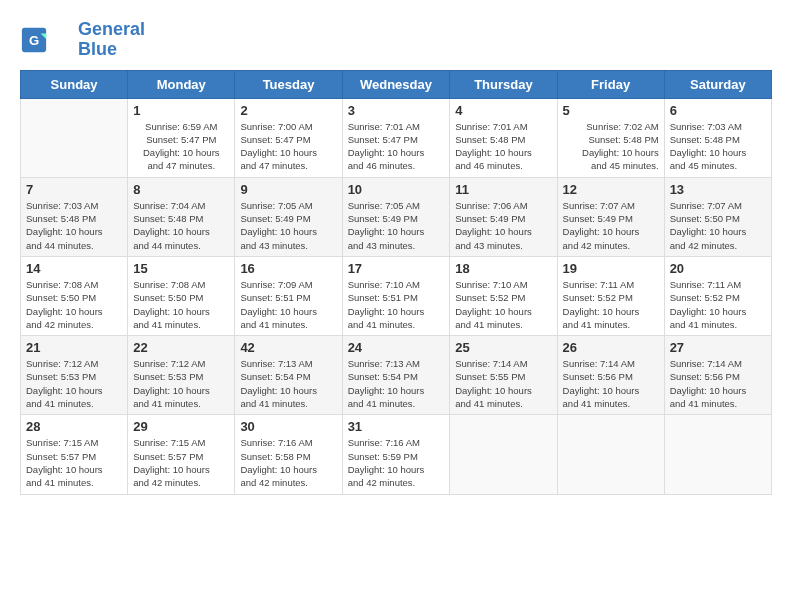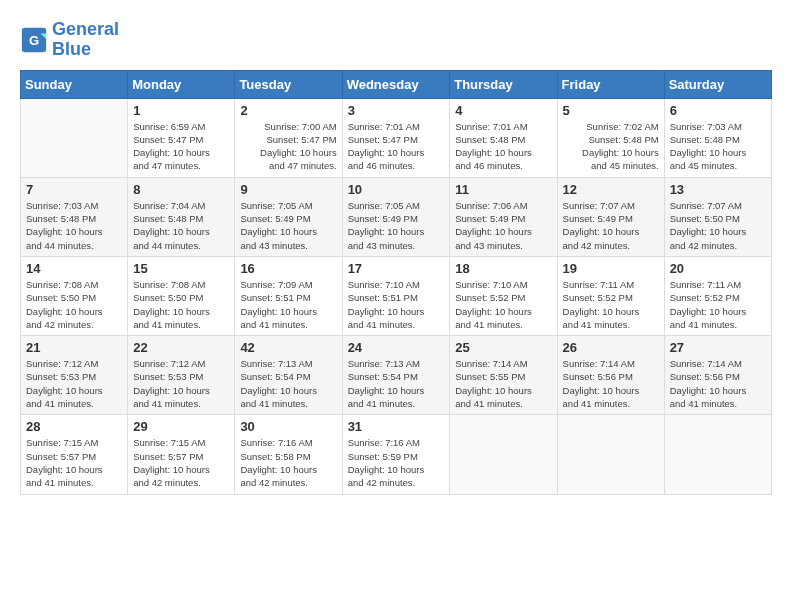--- a/index.html
+++ b/index.html
@@ -19,20 +19,21 @@
     .logo {
       display: flex;
       align-items: center;
       gap: 4px;
     }
     .logo-text {
       font-size: 18px;
       font-weight: bold;
       color: #333;
       line-height: 1.1;
+      margin-left: 26px;
     }
     .logo-text span {
       color: #3a7bbf;
     }
     .logo-icon {
       width: 28px;
       height: 28px;
     }
     .title-area {
       text-align: right;
@@ -50,21 +51,21 @@
       width: 100%;
       border-collapse: collapse;
       border: 1px solid #ccc;
     }
     .calendar th {
       background-color: #3a7bbf;
       color: #fff;
       font-size: 13px;
       font-weight: bold;
       padding: 6px 4px;
-      text-align: left;
+      text-align: center;
       border: 1px solid #2e6aaa;
     }
     .calendar td {
       vertical-align: top;
       border: 1px solid #ddd;
       padding: 4px 5px;
       font-size: 10px;
       color: #333;
       width: 108px;
       min-height: 80px;
@@ -124,28 +125,28 @@
         <th>Thursday</th>
         <th>Friday</th>
         <th>Saturday</th>
       </tr>
   </thead>
   <tbody id="calendar-body">
   <tr class="week-row">
         <td class="empty"></td>
         <td>
           <span class="day-number">1</span>
-          <div class="day-info" style="white-space: pre-line;">Sunrise: 6:59 AM
+          <div class="day-info" style="white-space: pre-line; text-align: center;">Sunrise: 6:59 AM
 Sunset: 5:47 PM
 Daylight: 10 hours
 and 47 minutes.</div>
         </td>
         <td>
           <span class="day-number">2</span>
-          <div class="day-info" style="white-space: pre-line; text-align: right;">Sunrise: 7:00 AM
+          <div class="day-info" style="white-space: pre-line;">Sunrise: 7:00 AM
 Sunset: 5:47 PM
 Daylight: 10 hours
 and 47 minutes.</div>
         </td>
         <td>
           <span class="day-number">3</span>
           <div class="day-info" style="white-space: pre-line;">Sunrise: 7:01 AM
 Sunset: 5:47 PM
 Daylight: 10 hours
 and 46 minutes.</div>

